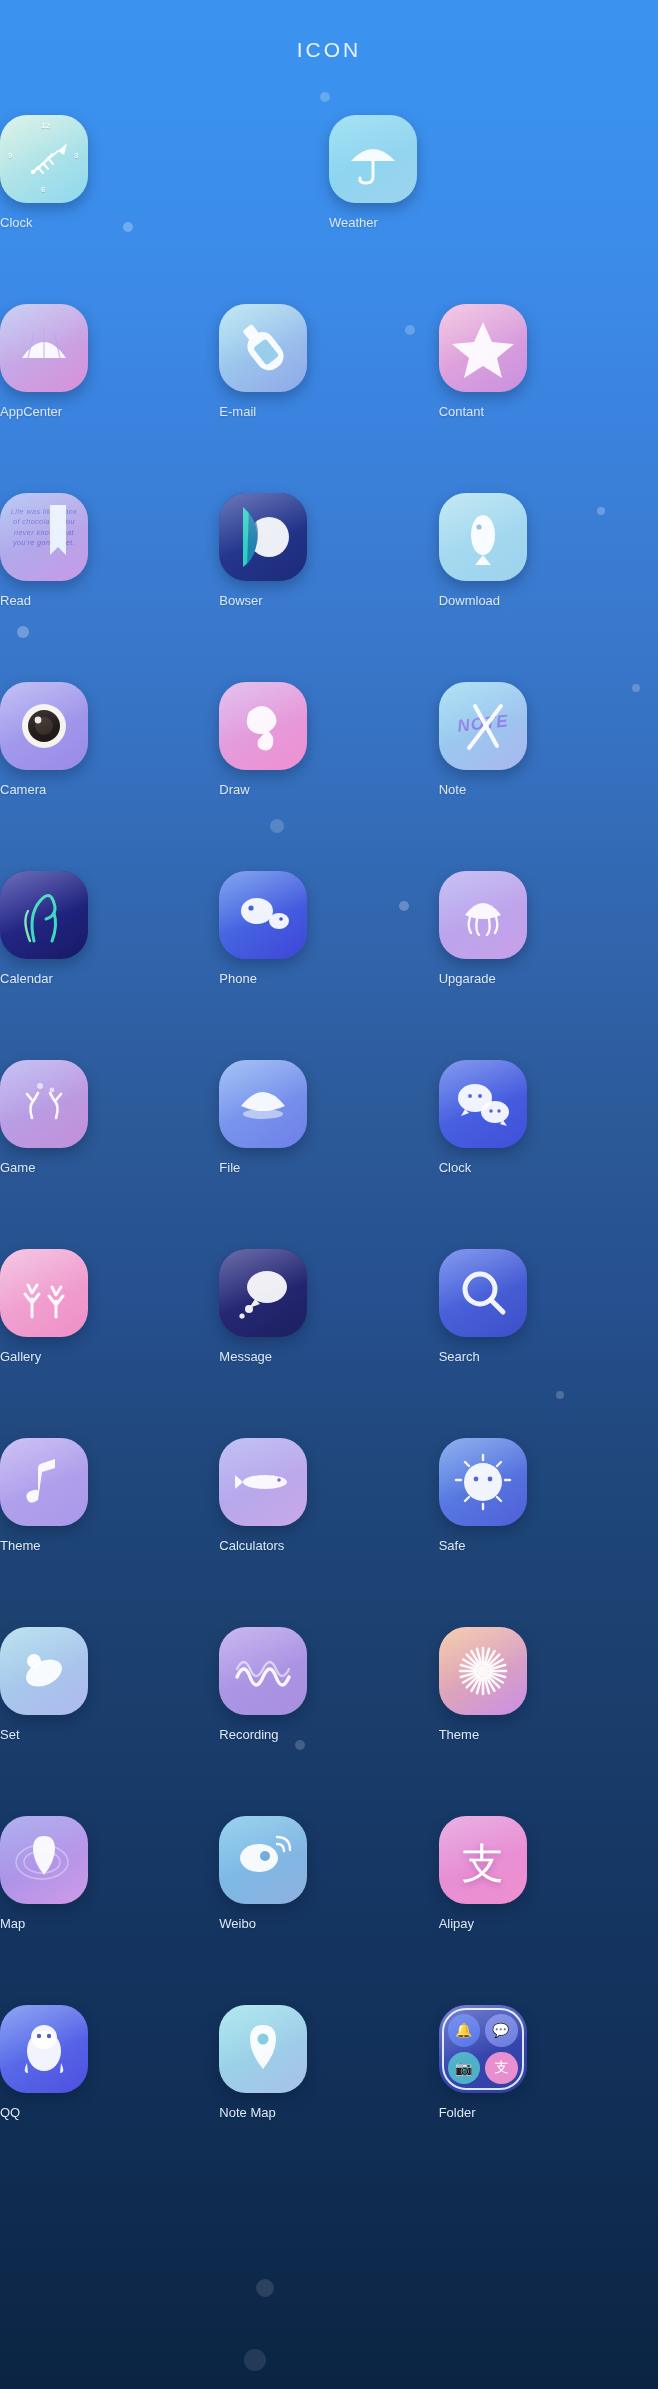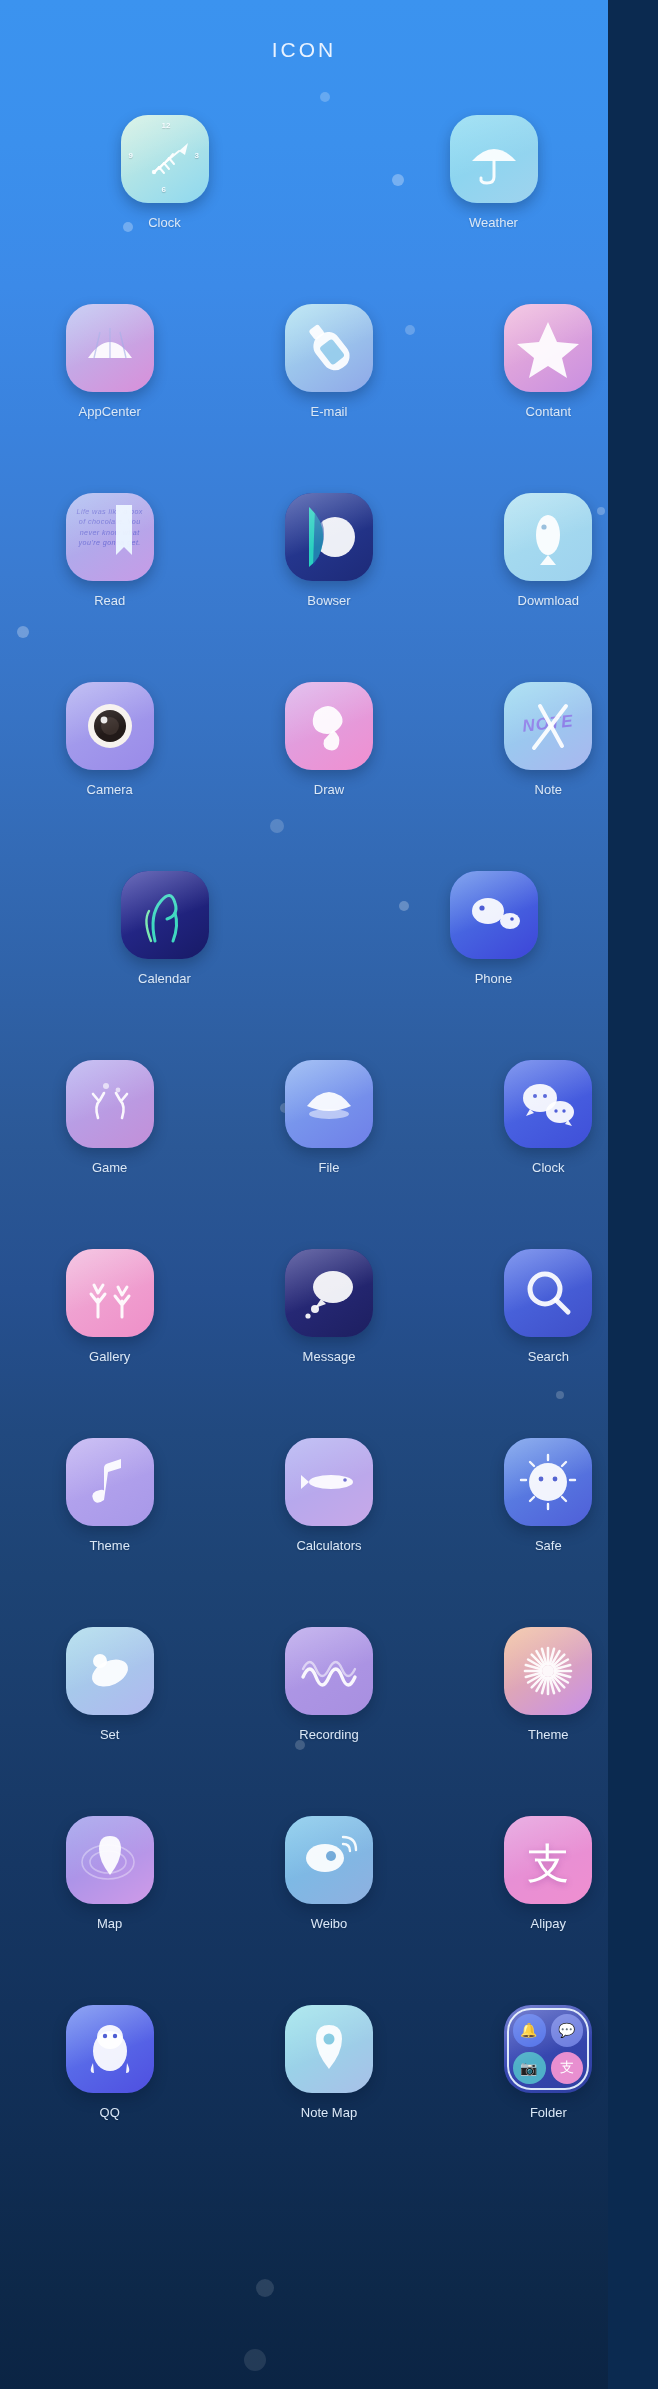--- a/index.html
+++ b/index.html
@@ -5,21 +5,21 @@
   html, body {
     margin: 0;
     padding: 0;
     background: #0b2a50;
   }
   body {
     font-family: "Liberation Sans", sans-serif;
   }
   #page {
     position: relative;
-    width: 608px;
+    width: 658px;
     height: 2389px;
     overflow: hidden;
     background: linear-gradient(180deg,
         #3b93ef 0%,
         #3b90ed 6%,
         #3c8ae8 12%,
         #3a82dd 18%,
         #3a7bd1 24%,
         #3773c4 30%,
         #336ab5 36%,
@@ -62,21 +62,21 @@
     width: 658px;
   }
   .row {
     display: flex;
     height: 189px;
   }
   .cell {
     flex: 1 1 0;
     display: flex;
     flex-direction: column;
-    align-items: center;
+    align-items: flex-start;
   }
   .tile {
     position: relative;
     width: 88px;
     height: 88px;
     border-radius: 27px;
     overflow: hidden;
     box-shadow: 0 6px 14px rgba(3,18,40,0.28);
   }
   .tile .sheen {
@@ -372,20 +372,36 @@
                   <ellipse cx="38" cy="40" rx="16" ry="13"></ellipse>
                   <ellipse cx="60" cy="50" rx="10" ry="8"></ellipse>
                   <circle cx="32" cy="37" r="2.6" fill="#3f4fd0"></circle>
                   <circle cx="62" cy="48" r="1.8" fill="#3f4fd0"></circle>
                 </g>
               </svg>
             </div>
             <div class="sheen"></div>
           </div>
           <div class="label">Phone</div>
+        </div>
+        <div class="cell">
+          <div class="tile" style="background: linear-gradient(145deg, rgb(176, 168, 240), rgb(200, 160, 232));">
+            <div class="glyph">
+              <svg viewBox="0 0 88 88" xmlns="http://www.w3.org/2000/svg">
+                <g fill="rgba(255,255,255,.92)">
+                  <path d="M26 44 q18 -24 36 0 q-18 8 -36 0 z"></path>
+                  <g stroke="rgba(255,255,255,.92)" stroke-width="2.4" fill="none" stroke-linecap="round">
+                    <path d="M31 46 q-3 10 1 16 M38 48 q-2 12 2 16 M50 48 q2 12 -2 16 M57 46 q3 10 -1 16"></path>
+                  </g>
+                </g>
+              </svg>
+            </div>
+            <div class="sheen"></div>
+          </div>
+          <div class="label">Upgarade</div>
         </div>
       </div>
       <div class="row">
         <div class="cell">
           <div class="tile" style="background: linear-gradient(145deg, rgb(176, 169, 239), rgb(195, 143, 216));">
             <div class="glyph">
               <svg viewBox="0 0 88 88" xmlns="http://www.w3.org/2000/svg">
                 <g stroke="rgba(255,255,255,.92)" stroke-width="2.6" fill="none" stroke-linecap="round">
                   <path d="M32 58 q-4 -12 2 -18 M32 40 l-5 -6 M34 40 l4 -7"></path>
                   <path d="M56 58 q4 -12 -2 -18 M56 40 l5 -6 M54 40 l-4 -7"></path>

